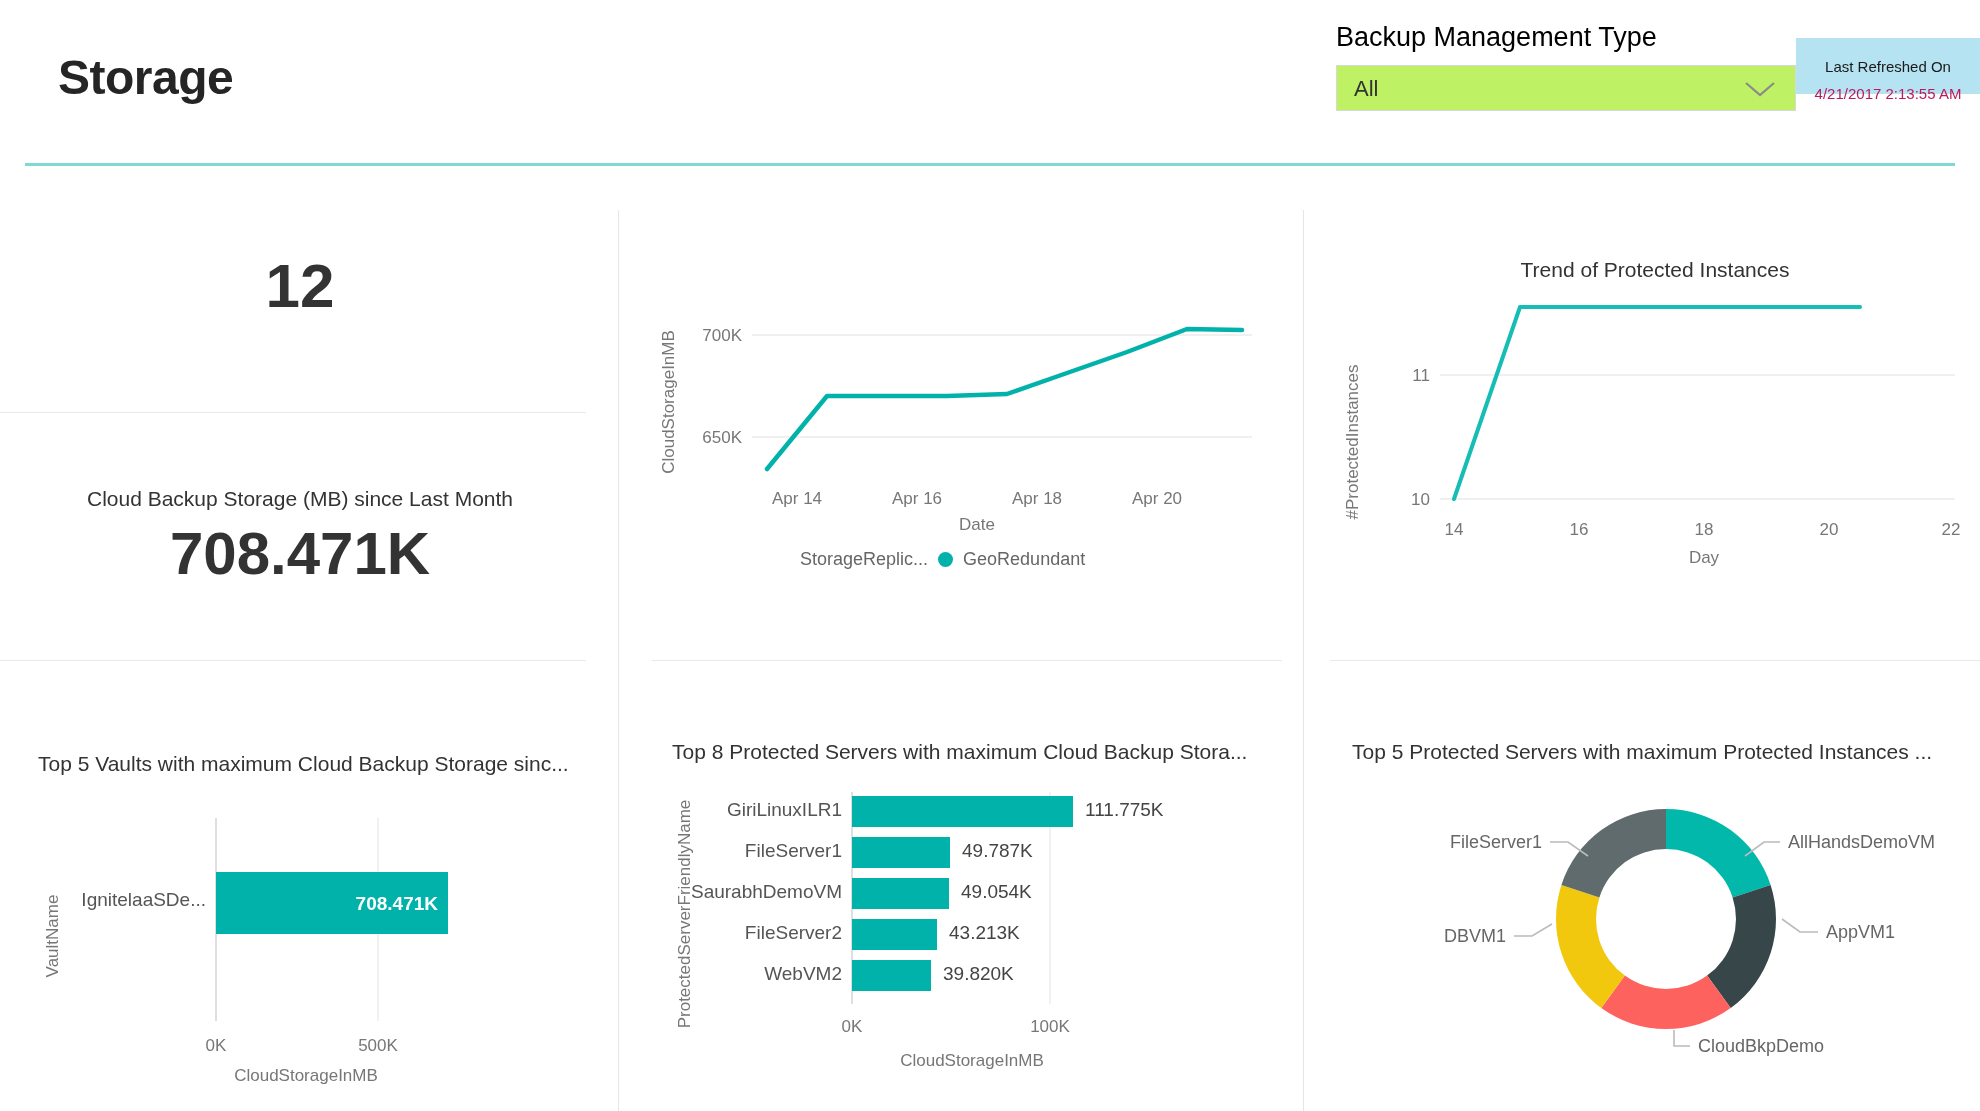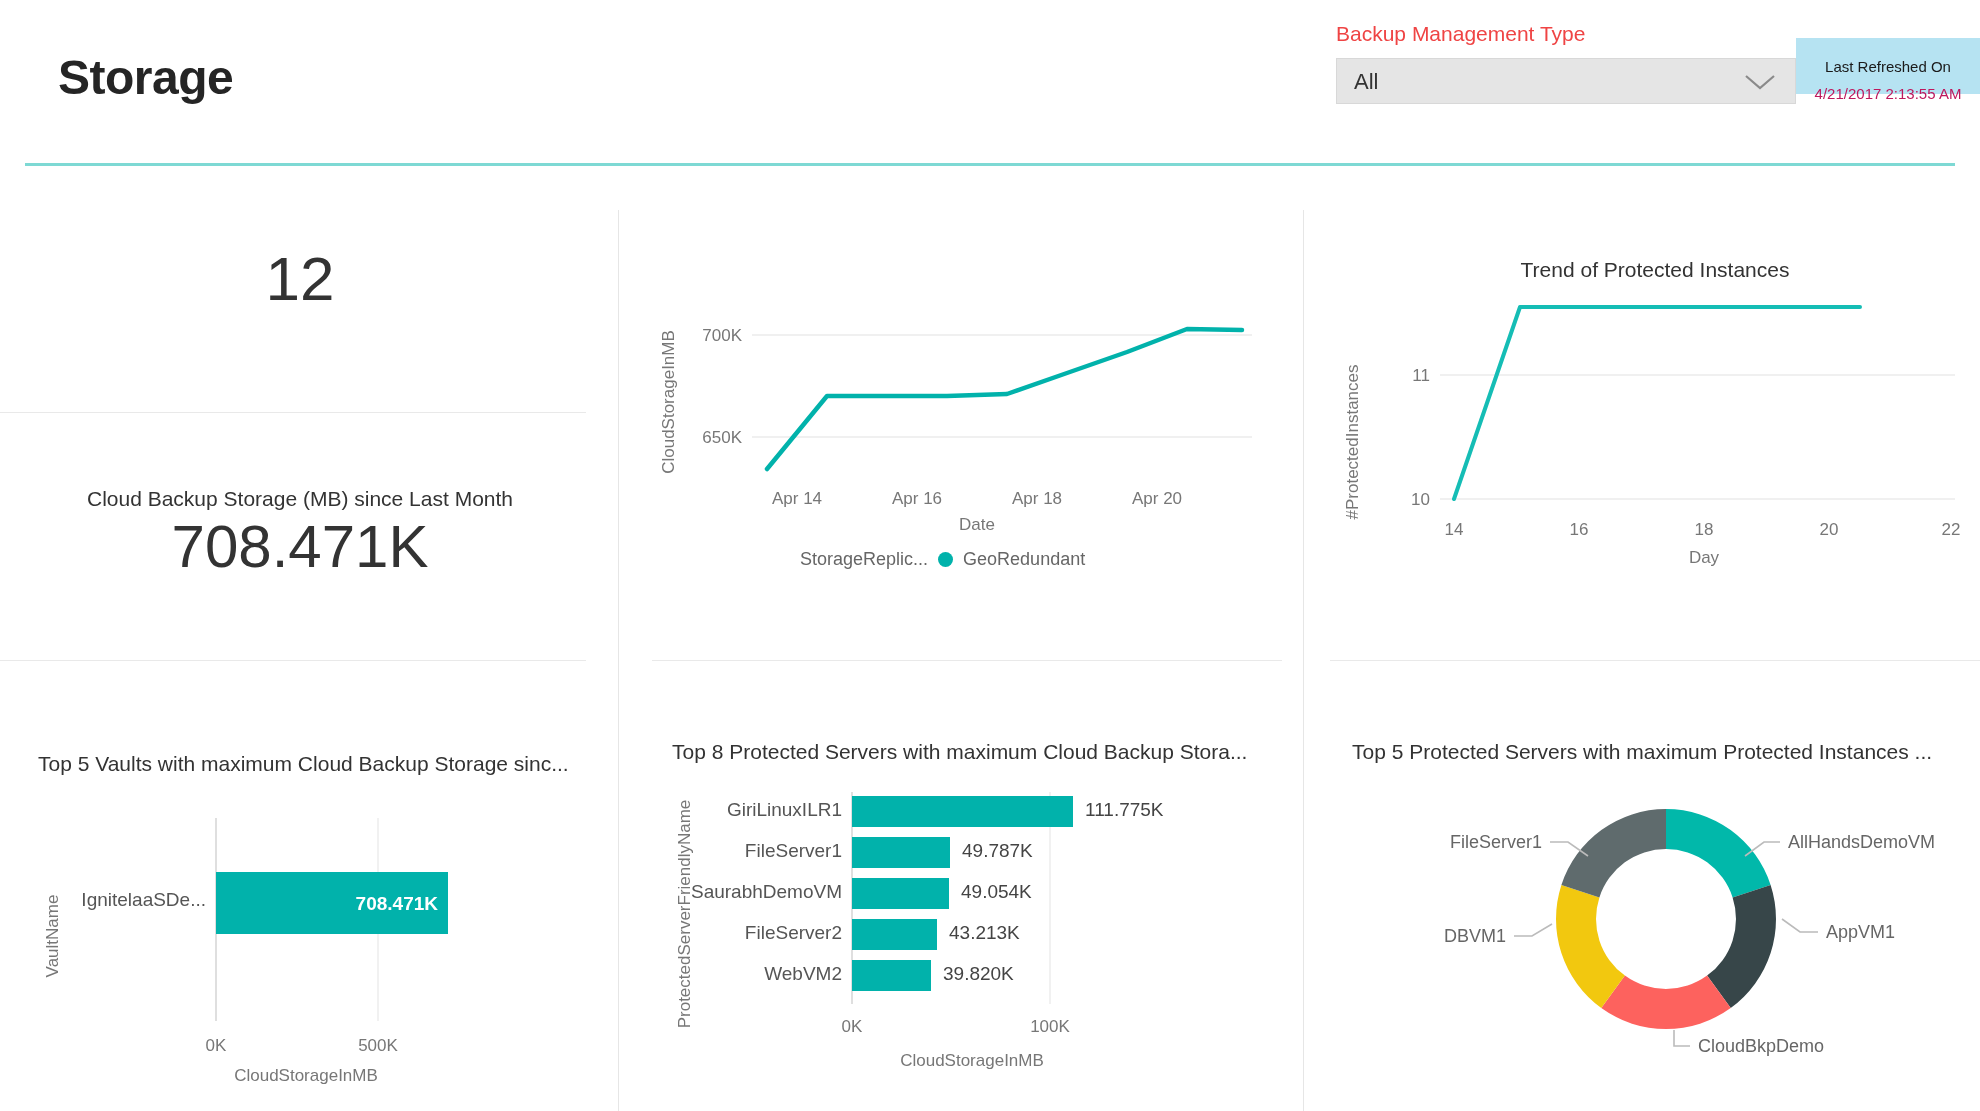--- a/index.html
+++ b/index.html
@@ -32,29 +32,29 @@
     color: #252525;
     letter-spacing: -0.5px;
   }
   .slicer {
     position: absolute;
     left: 1336px;
     top: 22px;
     width: 460px;
   }
   .slicer-label {
-    font-size: 21px;
-    color: #ef4444;
+    font-size: 27px;
+    color: #000000;
     margin-bottom: 12px;
   }
   .slicer-box {
     position: relative;
     height: 46px;
     border: 1px solid #d8d8d8;
-    background: #e5e5e5;
+    background: #bef264;
     box-sizing: border-box;
   }
   .slicer-value {
     position: absolute;
     left: 17px;
     top: 10px;
     font-size: 22px;
     color: #333333;
   }
   .chevron {
@@ -115,22 +115,22 @@
     text-align: center;
     white-space: nowrap;
   }
   .tile-title.left { text-align: left; }
 
   
   .kpi-value {
     text-align: center;
     font-size: 62px;
     color: #333333;
-    font-weight: 400;
-    margin-top: 1px;
+    font-weight: 700;
+    margin-top: 8px;
   }
   .kpi-value.big { font-size: 60px; }
 
   
   .axis-title {
     font-size: 17px;
     fill: #777777;
   }
   .tick-label {
     font-size: 17px;

